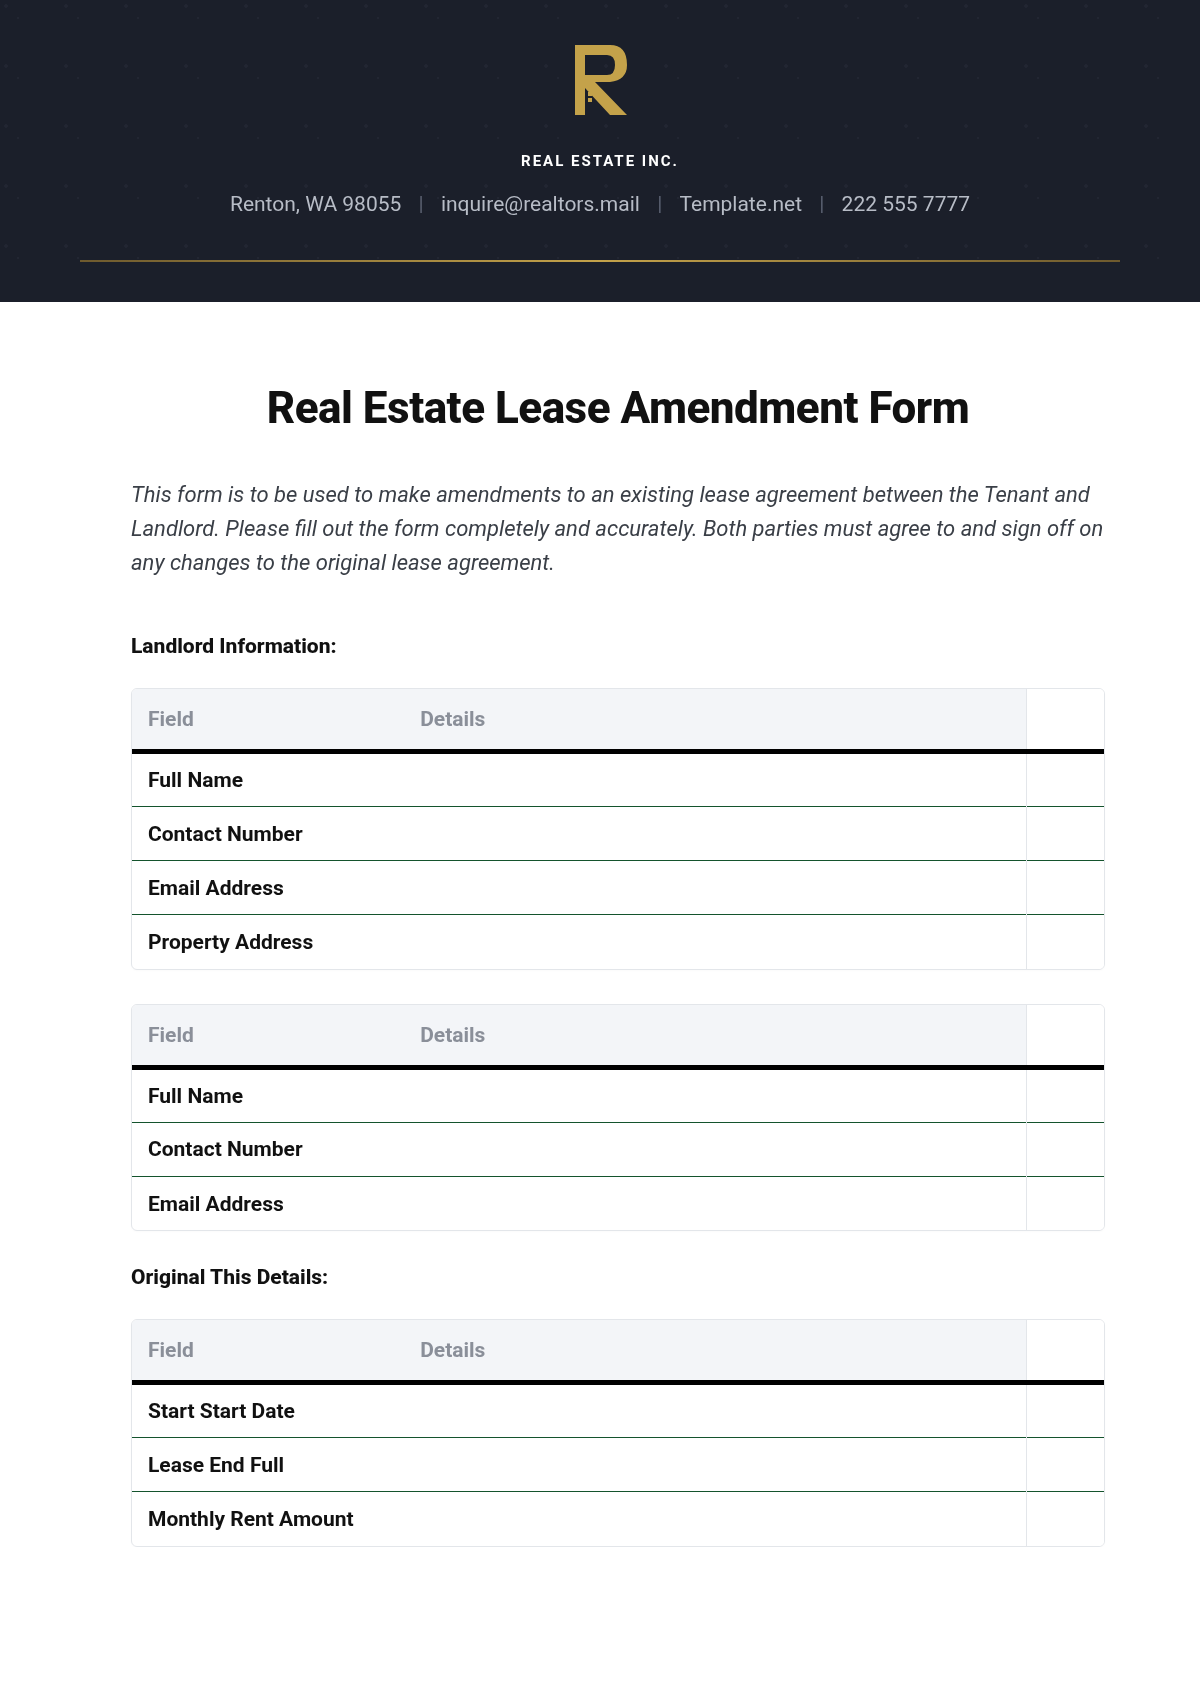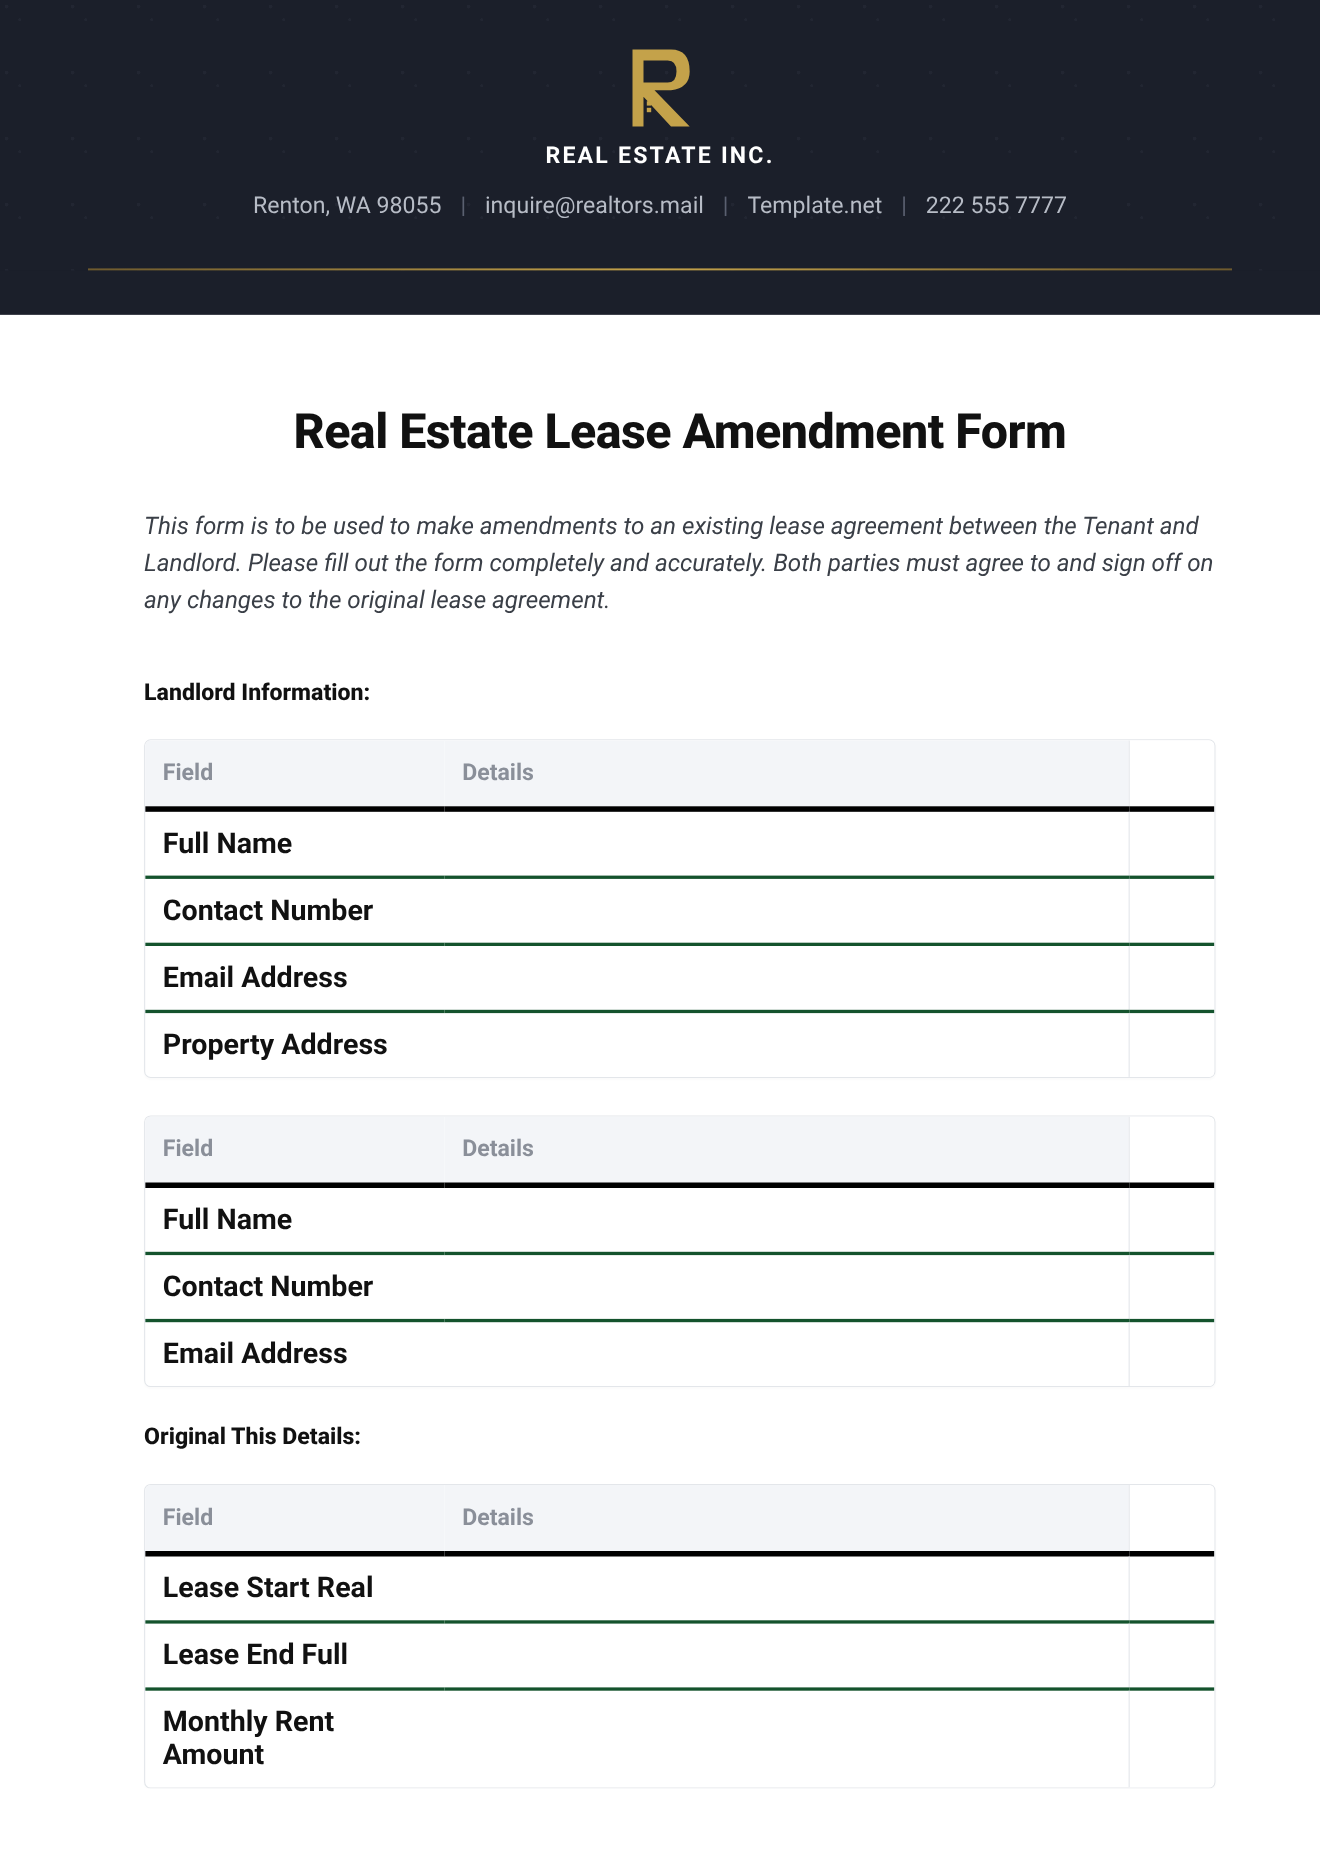--- a/index.html
+++ b/index.html
@@ -18,24 +18,24 @@
     position: relative;
   }
   .logo-block {
     text-align: center;
   }
   .logo-svg {
     display: inline-block;
   }
   .company-name {
     color: #ffffff;
-    font-size: 21px;
+    font-size: 15px;
     font-weight: 700;
     letter-spacing: 2px;
-    margin-top: 6px;
+    margin-top: 28px;
   }
   .contact-row {
     text-align: center;
     color: #b7bcc6;
     font-size: 21px;
     margin-top: 22px;
     padding-bottom: 44px;
   }
   .contact-row span { padding: 0 6px; }
   .sep { color: #5a6070; padding: 0 12px; }
@@ -91,24 +91,24 @@
     font-size: 21px;
     font-weight: 700;
     color: #8a8f99;
     border-bottom: 5px solid #000000;
   }
   th.col-field { width: 28%; }
   th.col-details { width: 64%; }
   th.col-extra { width: 8%; background:#ffffff; border-left:1px solid #e3e6ea;}
   tbody td {
     padding: 14px 16px;
-    font-size: 26px;
+    font-size: 21px;
     font-weight: 700;
     color: #111;
-    border-top: 3px solid #14532d;
+    border-top: 1px solid #14532d;
     vertical-align: middle;
     height: 54px;
   }
   td.details-cell { font-weight: 400; color:#333; }
   td.extra-cell { border-left:1px solid #e3e6ea; background:#fff;}
 </style>
 </head>
 <body>
 
 <div class="header">
@@ -208,21 +208,21 @@
     <table>
       <thead>
         <tr>
           <th class="col-field">Field</th>
           <th class="col-details">Details</th>
           <th class="col-extra"></th>
         </tr>
       </thead>
       <tbody>
         <tr>
-          <td>Lease Start Real</td>
+          <td>Start Start Date</td>
           <td class="details-cell"></td>
           <td class="extra-cell"></td>
         </tr>
         <tr>
           <td>Lease End Full</td>
           <td class="details-cell"></td>
           <td class="extra-cell"></td>
         </tr>
         <tr>
           <td>Monthly Rent Amount</td>

